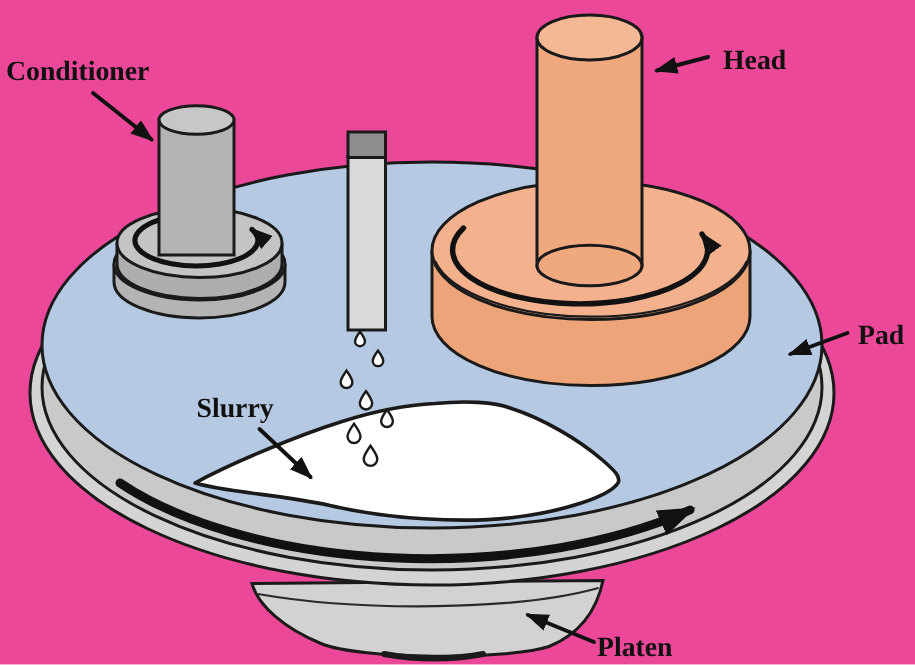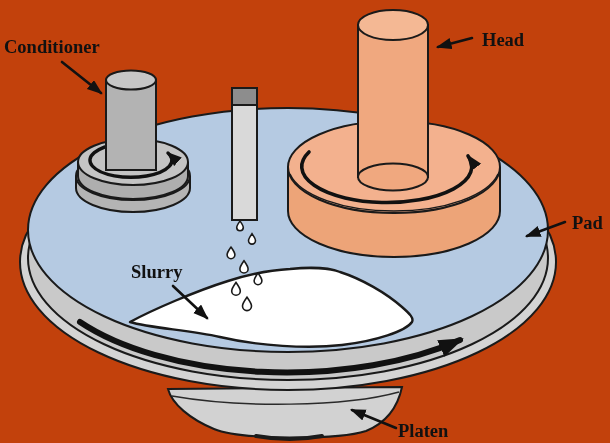--- a/index.html
+++ b/index.html
@@ -1,16 +1,16 @@
 <!DOCTYPE html>
 <html><head>
 <meta charset="utf-8">
 <style>
   html,body{margin:0;padding:0;background:#fff;}
-  .stage{position:relative;width:610px;height:443px;background:#c2410c;overflow:hidden;}
+  .stage{position:relative;width:610px;height:443px;background:#ec4899;overflow:hidden;}
   svg{display:block;}
   .lbl{font:700 18.5px "Liberation Serif","DejaVu Serif",serif;fill:#111111;}
 </style>
 </head>
 <body>
 
 <div class="stage">
 <svg width="610" height="443" viewBox="0 0 610 443" xmlns="http://www.w3.org/2000/svg">
   <defs>
     <marker id="mL" markerWidth="6.6" markerHeight="4.8" refX="5.2" refY="2.2" orient="auto" markerUnits="strokeWidth">

